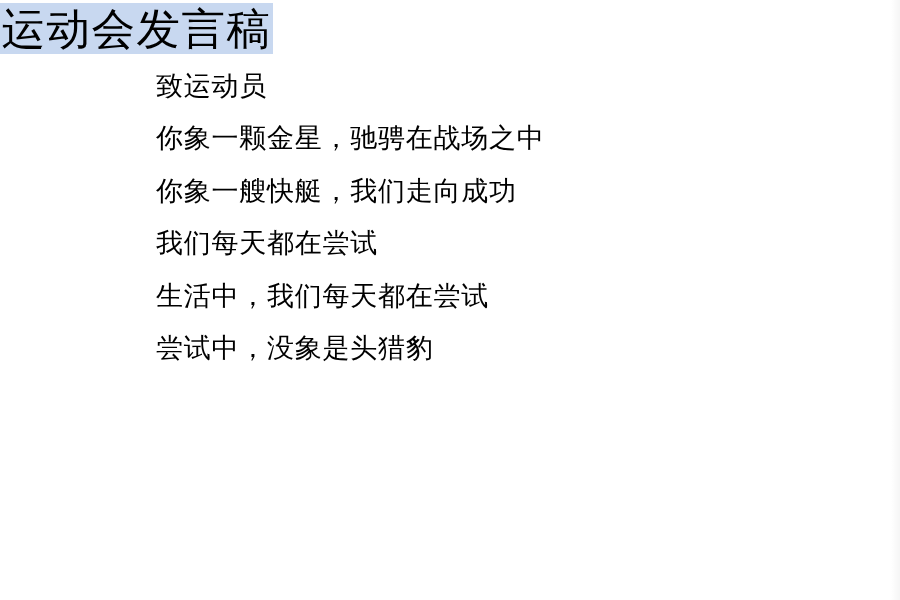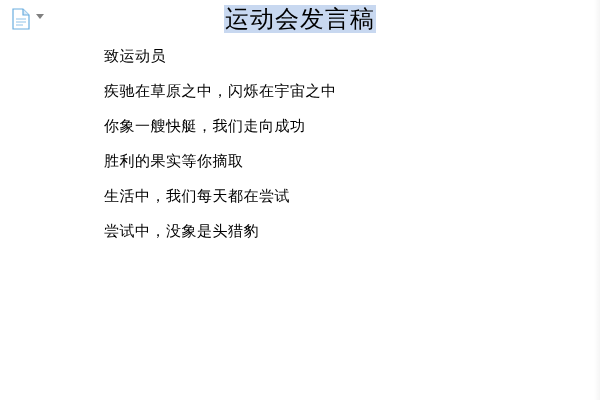--- a/index.html
+++ b/index.html
@@ -38,41 +38,41 @@
     height: 0;
     border-left: 4px solid transparent;
     border-right: 4px solid transparent;
     border-top: 5px solid #808080;
   }
   .title {
     position: absolute;
     left: 0;
     top: 2px;
     width: 600px;
-    text-align: center;
+    text-align: left;
     font-family: "DejaVu Serif", serif;
-    font-size: 24px;
+    font-size: 29px;
     line-height: 34px;
     color: #000000;
     letter-spacing: 1px;
     white-space: nowrap;
   }
   .title-selection {
     background: #c8d8f0;
     padding: 0 1px;
   }
   .body-text {
     position: absolute;
     left: 104px;
     top: 40px;
     width: 420px;
   }
   .para {
-    font-family: Liberation Mono, monospace;
-    font-size: 15px;
+    font-family: Liberation Serif, serif;
+    font-size: 18px;
     line-height: 35px;
     color: #000000;
     white-space: nowrap;
     letter-spacing: 0.5px;
   }
   .scroll-shadow {
     position: absolute;
     right: 0;
     top: 0;
     width: 6px;
@@ -92,21 +92,21 @@
     <line x1="4" y1="14" x2="14" y2="14" stroke="#8fc2e8" stroke-width="1"></line>
     <line x1="4" y1="17" x2="11" y2="17" stroke="#8fc2e8" stroke-width="1"></line>
   </svg>
 
   <div class="dropdown-caret"></div>
 
   <div class="title"><span class="title-selection">运动会发言稿</span></div>
 
   <div class="body-text">
     <div class="para">致运动员</div>
-    <div class="para">疾驰在草原之中，闪烁在宇宙之中</div>
+    <div class="para">你象一颗金星，驰骋在战场之中</div>
     <div class="para">你象一艘快艇，我们走向成功</div>
-    <div class="para">胜利的果实等你摘取</div>
+    <div class="para">我们每天都在尝试</div>
     <div class="para">生活中，我们每天都在尝试</div>
     <div class="para">尝试中，没象是头猎豹</div>
   </div>
 
   <div class="scroll-shadow"></div>
 </div>
 
 </body></html>

